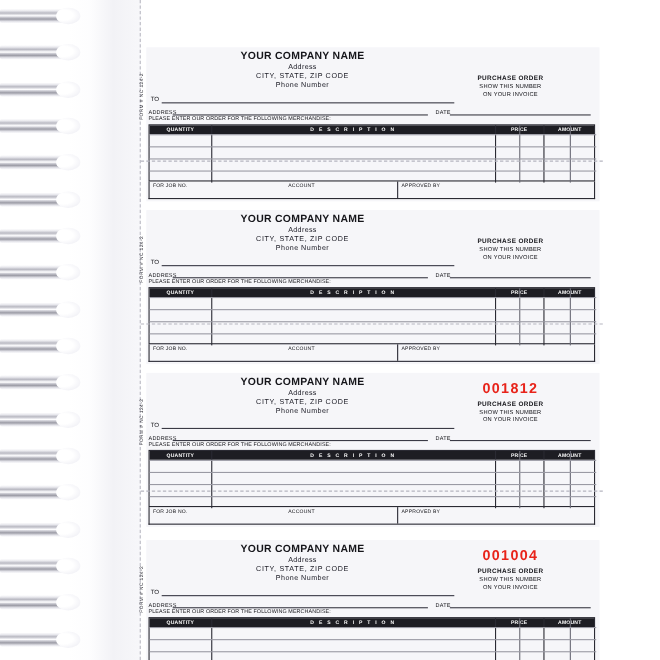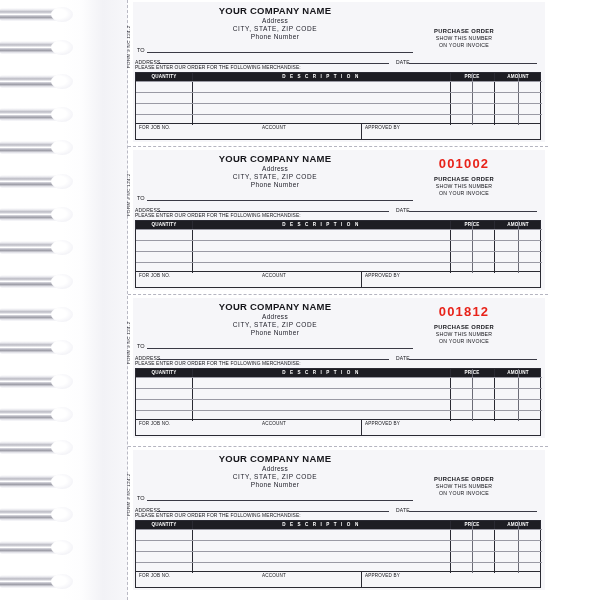--- a/index.html
+++ b/index.html
@@ -34,20 +34,21 @@
   .perf-v{
     position:absolute;left:127px;top:0;width:0;height:600px;
     border-left:1px dashed #b9b9c4;
   }
 
   
   .form{
     position:absolute;left:133px;width:412px;height:140px;
     background:#f6f6f9;
     border:0;
+    margin-top:41px;
   }
   .perf-h{
     position:absolute;left:128px;width:420px;height:0;
     border-top:1px dashed #b5b5c0;
   }
   .company{
     position:absolute;left:22px;top:3px;width:240px;text-align:center;
     font-size:9.5px;font-weight:bold;letter-spacing:.25px;color:#15151a;
   }
   .addr-l{
@@ -179,21 +180,20 @@
           <div class="foot-v"></div>
         </div>
         <div class="formcode">FORM # NC 124-2</div>
       </div>
       <div class="perf-h" style="top: 146px;"></div>
       <div class="form" style="top: 150px;">
         <div class="company">YOUR COMPANY NAME</div>
         <div class="addr-l addr1">Address</div>
         <div class="addr-l addr2">CITY,  STATE,  ZIP  CODE</div>
         <div class="addr-l addr3">Phone  Number</div>
-        <div class="ponum">001002</div>
         <div class="po-lbl">PURCHASE  ORDER</div>
         <div class="po-sub po-sub1">SHOW THIS NUMBER</div>
         <div class="po-sub po-sub2">ON YOUR INVOICE</div>
         <div class="to-lbl">TO</div>
         <div class="to-rule"></div>
         <div class="ad-lbl">ADDRESS</div>
         <div class="ad-rule"></div>
         <div class="dt-lbl">DATE</div>
         <div class="dt-rule"></div>
         <div class="please">PLEASE  ENTER  OUR  ORDER  FOR  THE  FOLLOWING  MERCHANDISE:</div>
@@ -261,20 +261,21 @@
           <div class="foot-v"></div>
         </div>
         <div class="formcode">FORM # NC 124-2</div>
       </div>
       <div class="perf-h" style="top: 446px;"></div>
       <div class="form" style="top: 450px;">
         <div class="company">YOUR COMPANY NAME</div>
         <div class="addr-l addr1">Address</div>
         <div class="addr-l addr2">CITY,  STATE,  ZIP  CODE</div>
         <div class="addr-l addr3">Phone  Number</div>
+        <div class="ponum">001004</div>
         <div class="po-lbl">PURCHASE  ORDER</div>
         <div class="po-sub po-sub1">SHOW THIS NUMBER</div>
         <div class="po-sub po-sub2">ON YOUR INVOICE</div>
         <div class="to-lbl">TO</div>
         <div class="to-rule"></div>
         <div class="ad-lbl">ADDRESS</div>
         <div class="ad-rule"></div>
         <div class="dt-lbl">DATE</div>
         <div class="dt-rule"></div>
         <div class="please">PLEASE  ENTER  OUR  ORDER  FOR  THE  FOLLOWING  MERCHANDISE:</div>

